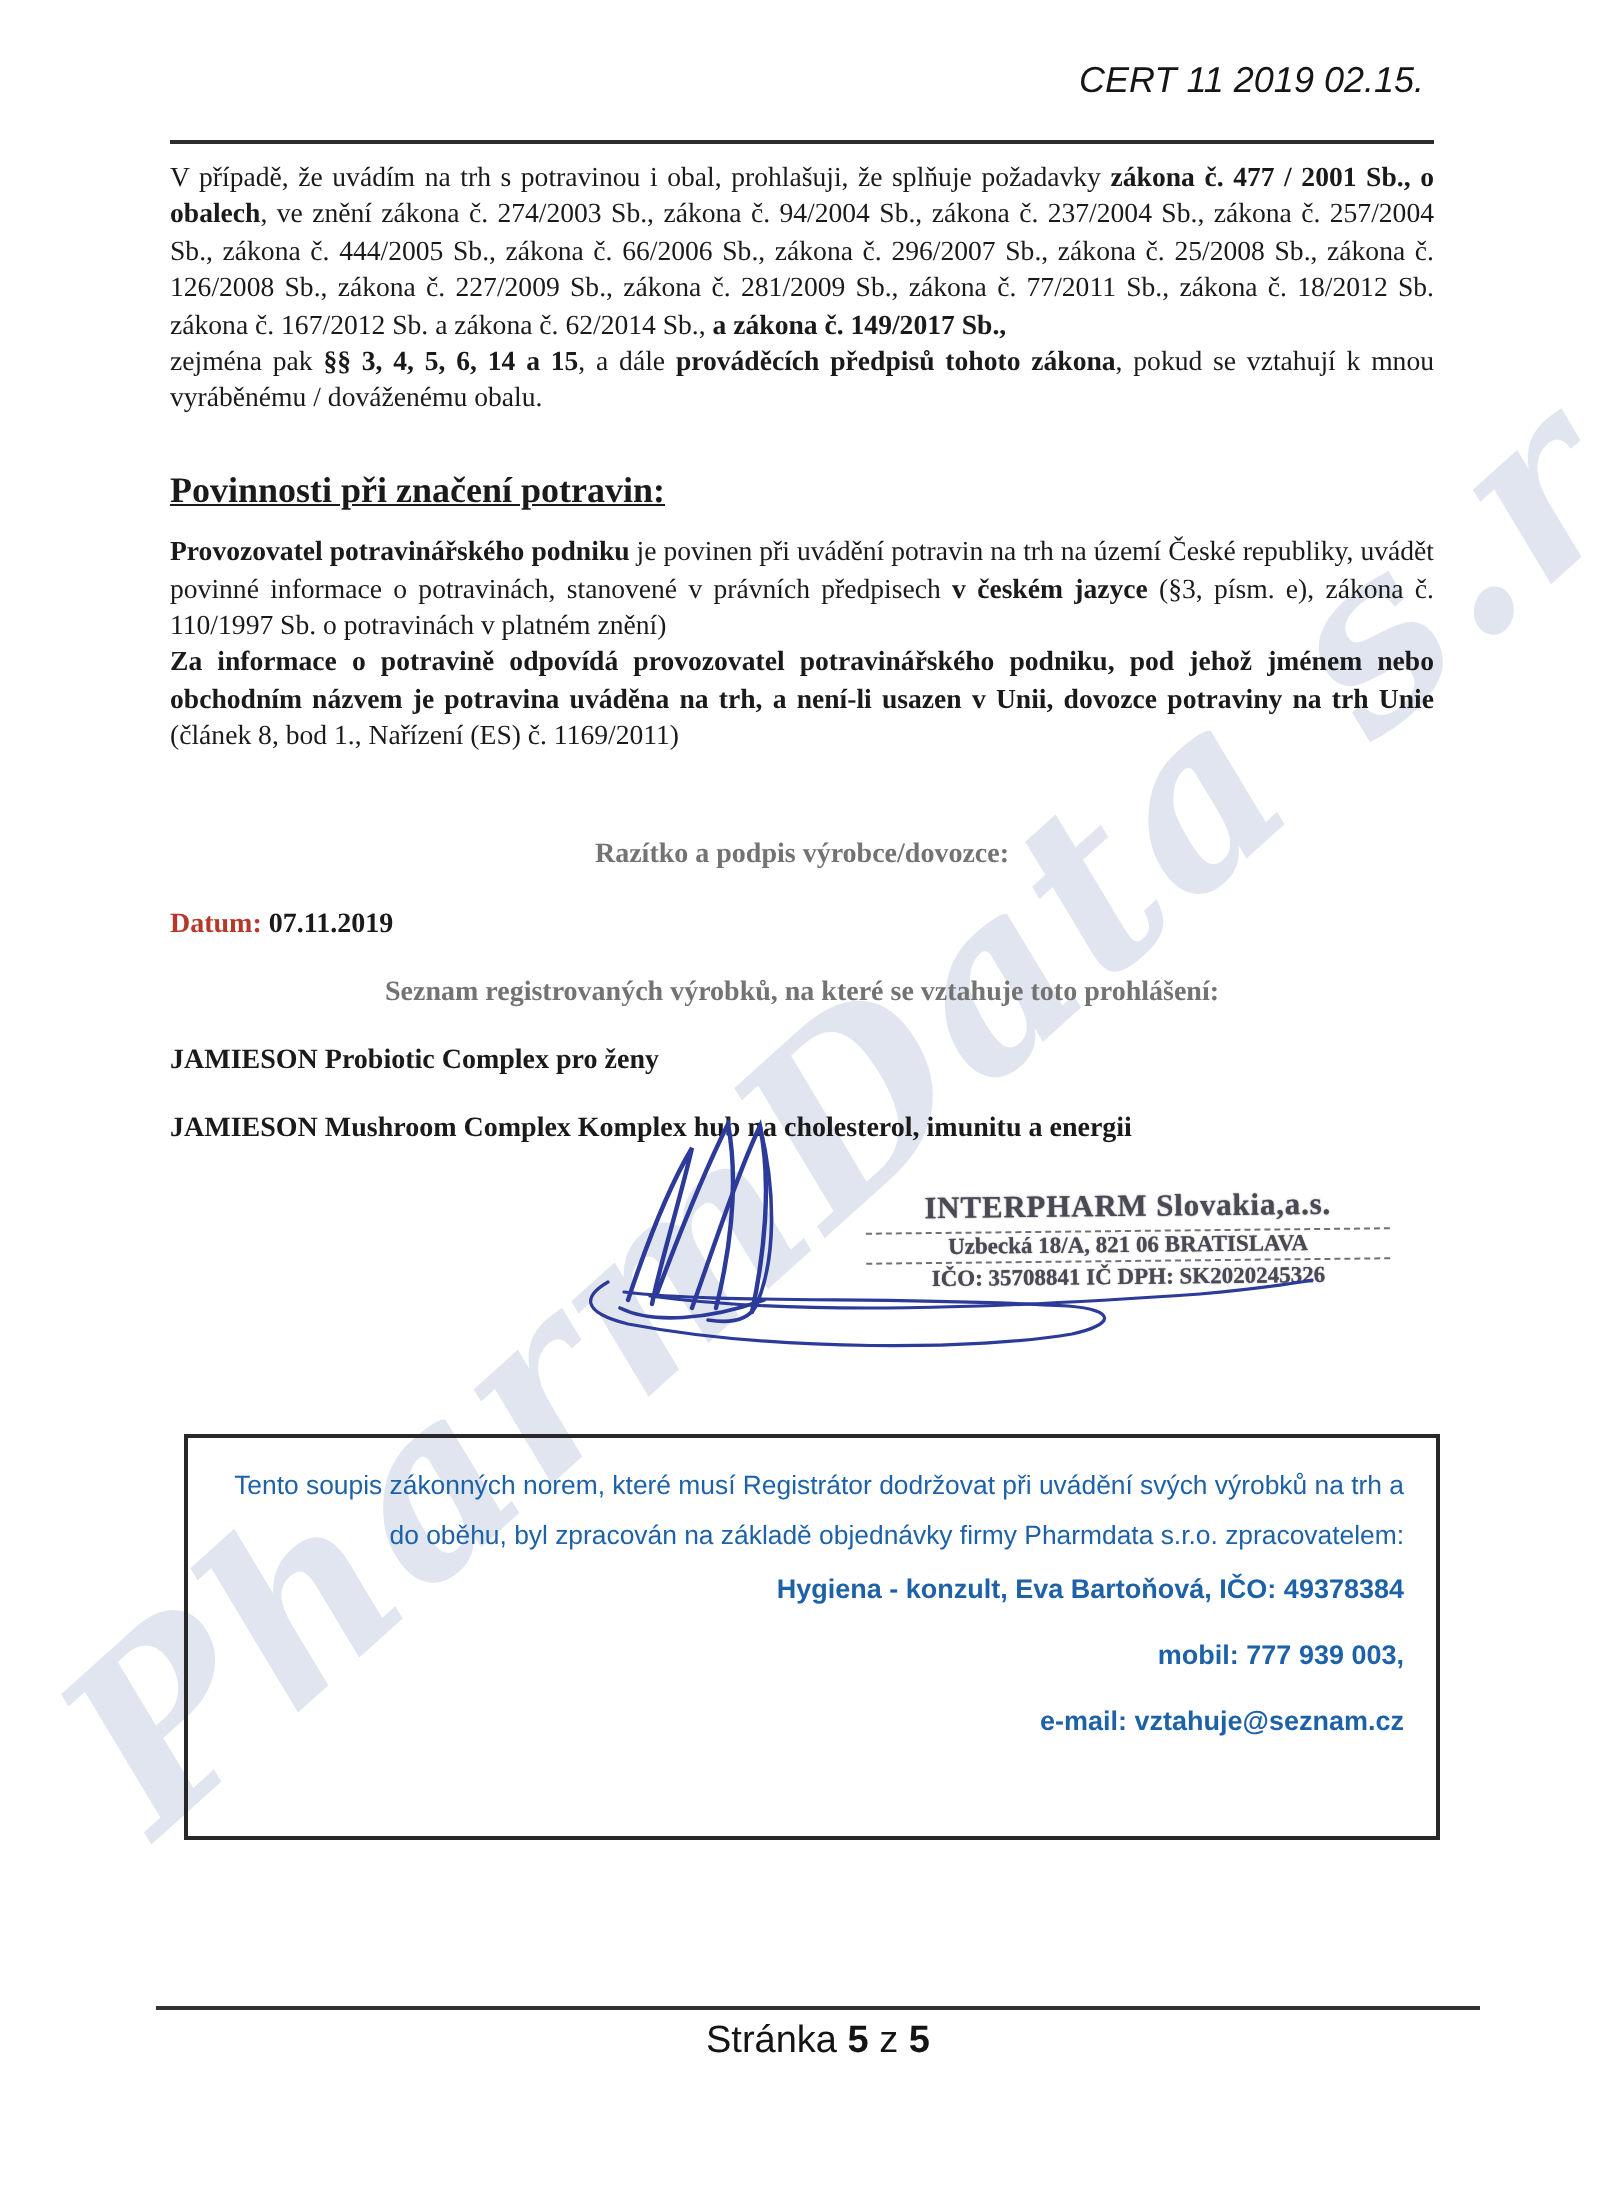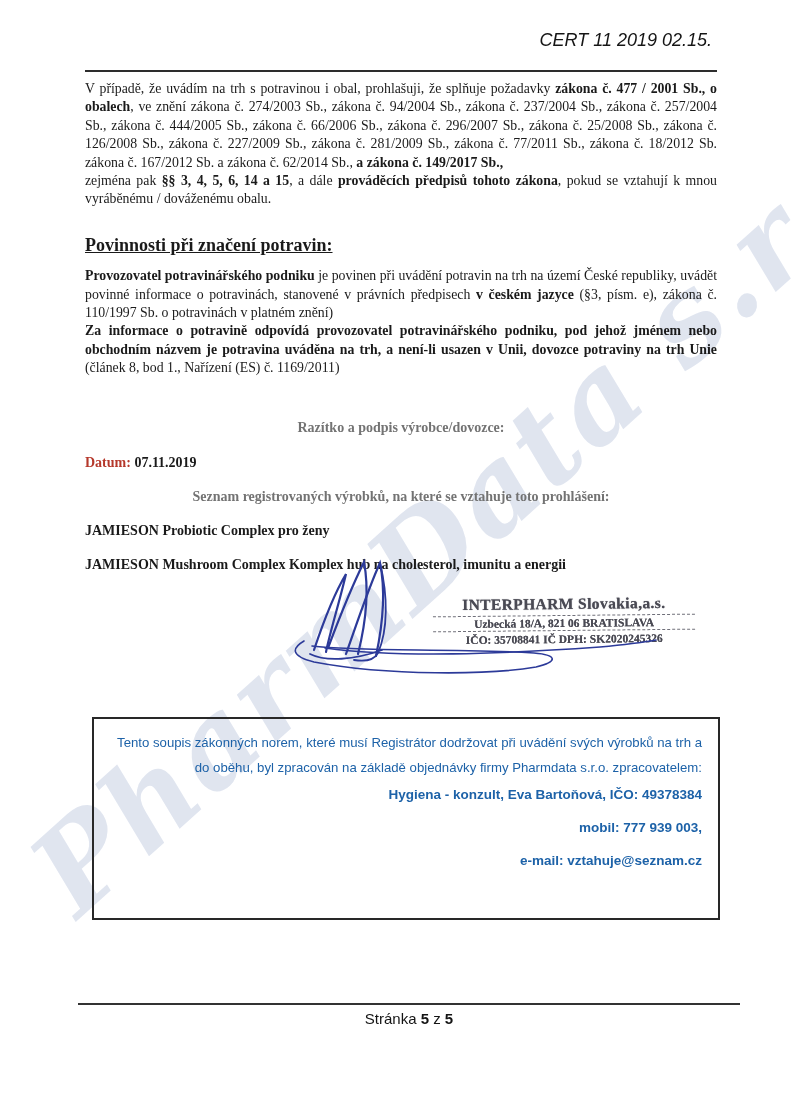--- a/index.html
+++ b/index.html
@@ -68,21 +68,21 @@
     padding:11px 16px 0 16px;background:transparent;
     font-family:"Liberation Sans", sans-serif;color:#1d62a8;text-align:right;
   }
   .box-intro{font-size:13.2px;line-height:25px;margin:0;}
   .box-line{font-weight:bold;font-size:13.5px;line-height:15px;margin:0 0 18px 96px;}
   .box-line.first{margin-top:7px;}
   
   .footer-rule{position:absolute;left:78px;top:1003px;width:662px;height:2px;background:#333;z-index:1;}
   .page-number{
     position:absolute;left:78px;top:1010px;width:662px;text-align:center;z-index:1;
-    font-family:"Liberation Sans", sans-serif;font-size:15px;color:#141414;
+    font-family:"Liberation Sans", sans-serif;font-size:19px;color:#141414;
   }
 </style>
 </head>
 <body>
 
 <div class="page">
 
   <div class="watermark">PharmData s.r.o.</div>
 
   <div class="doc-code">CERT 11 2019 02.15.</div>

